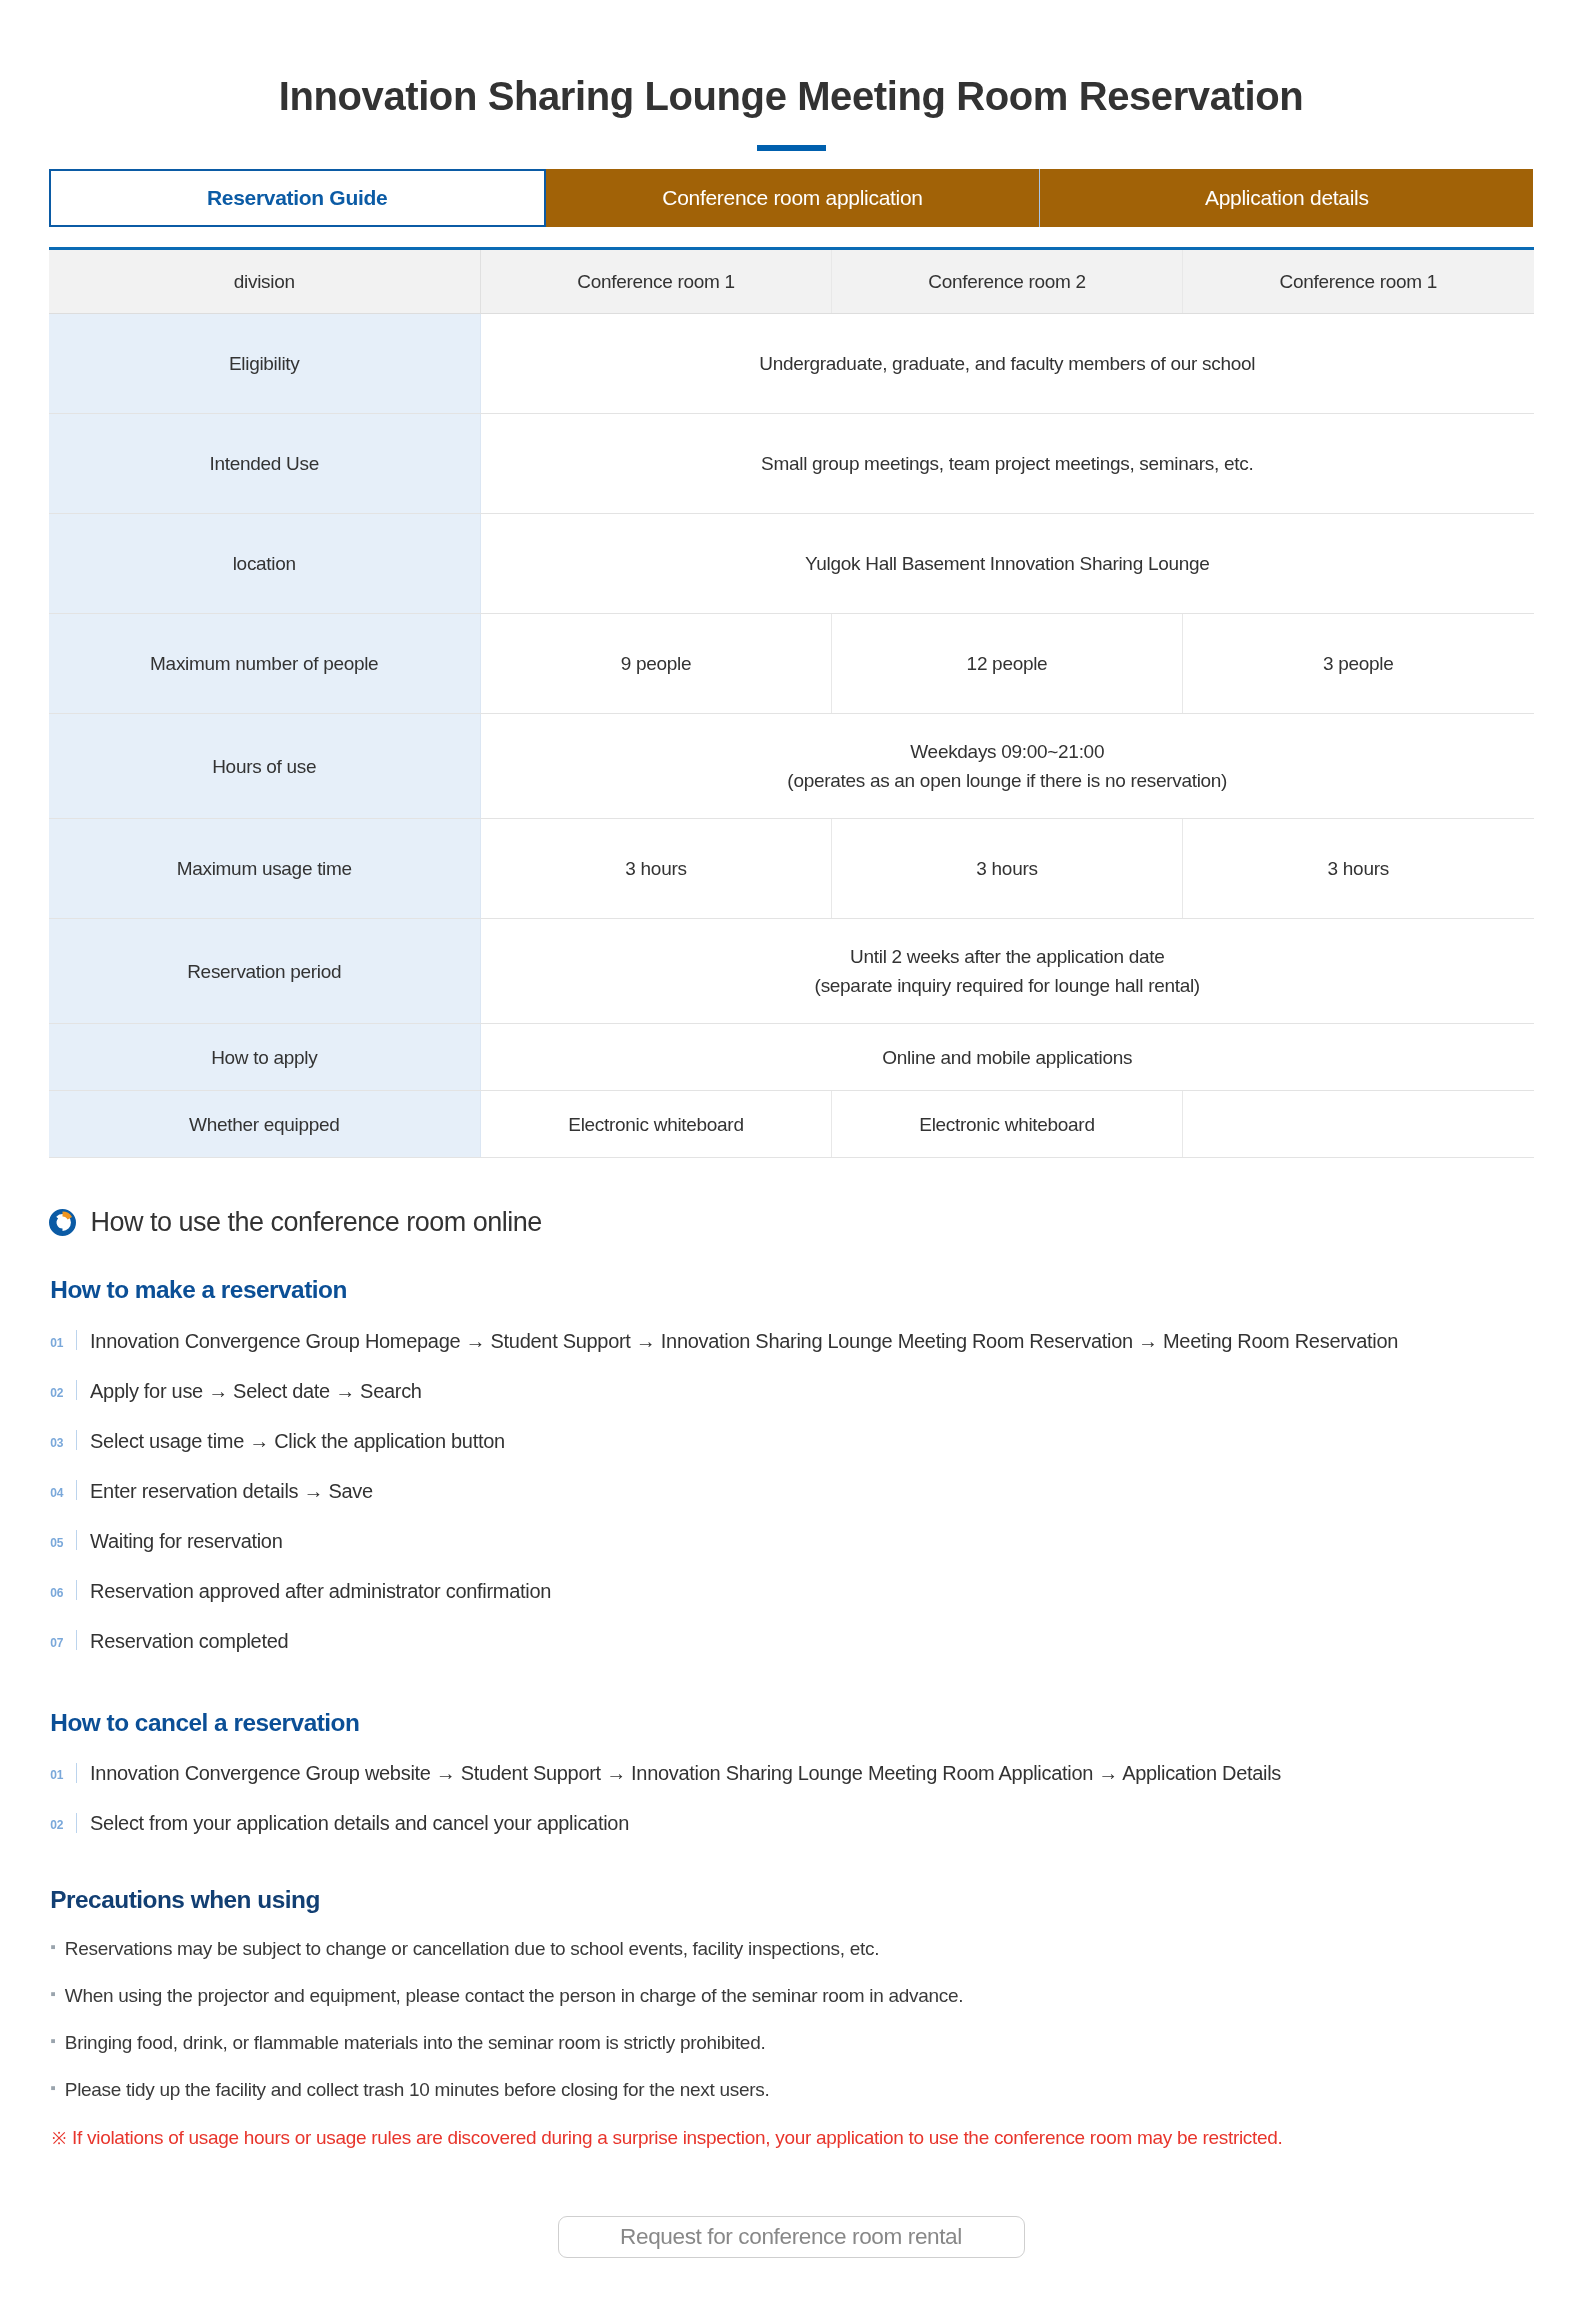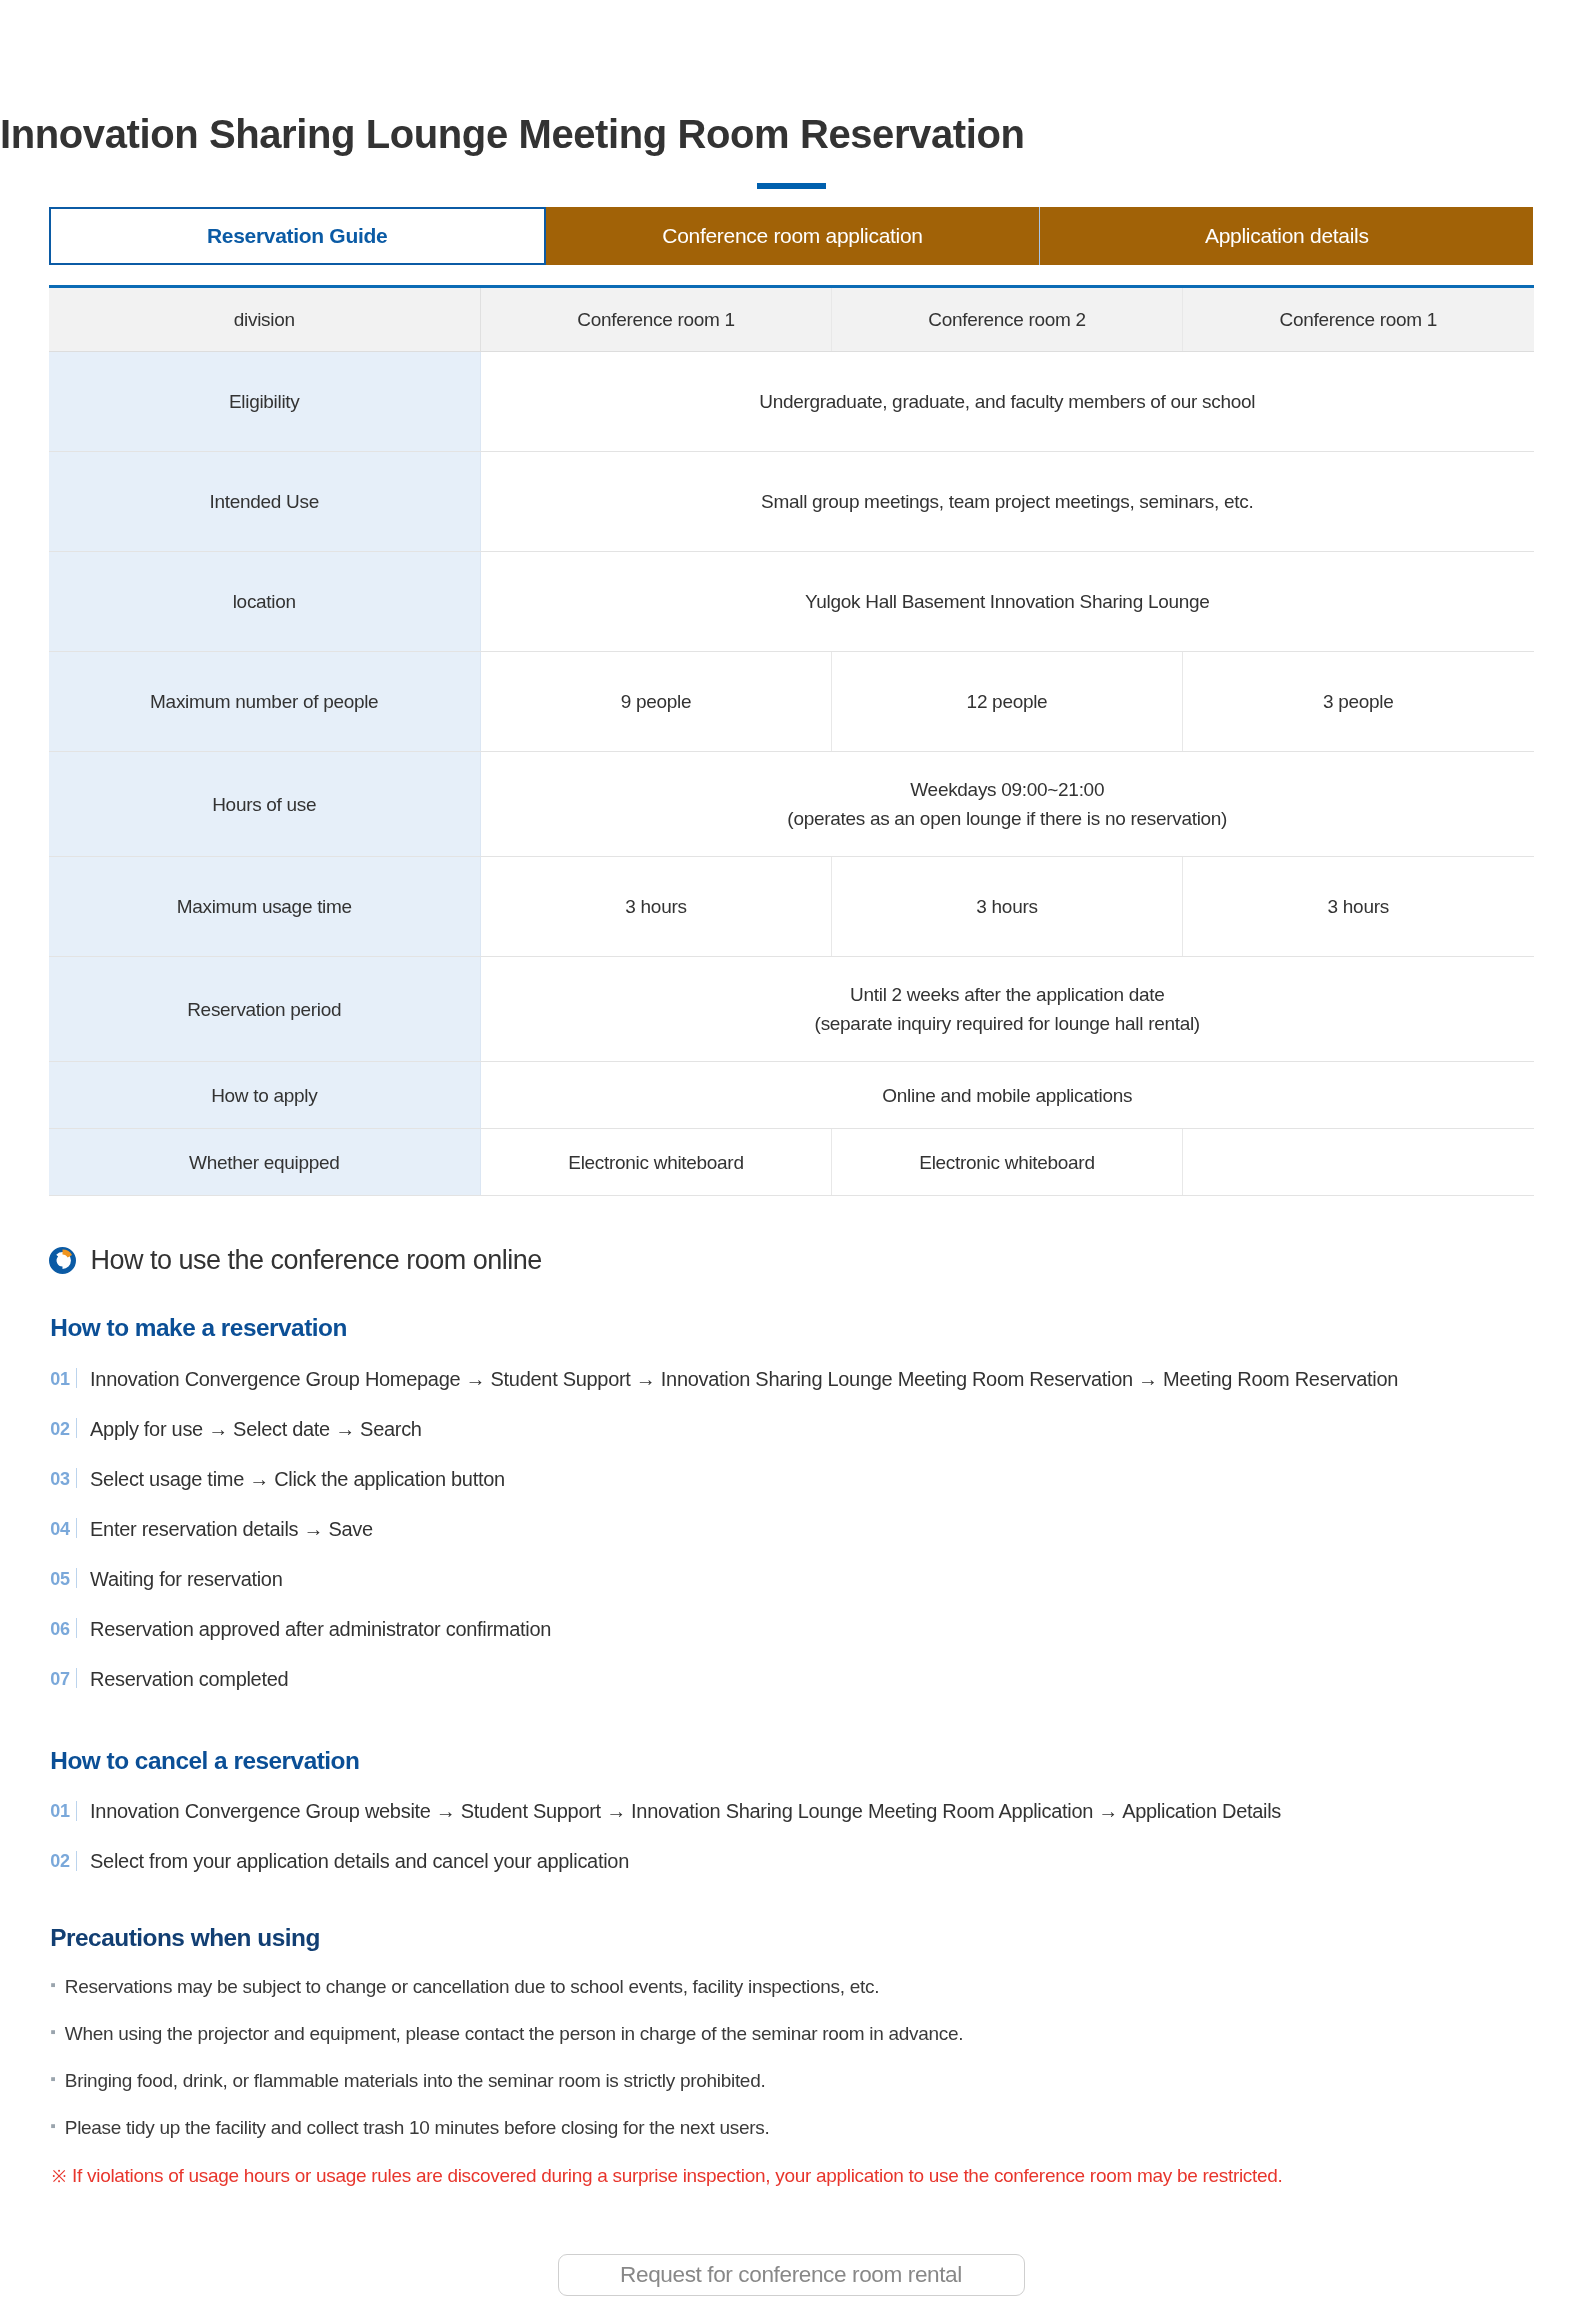--- a/index.html
+++ b/index.html
@@ -18,21 +18,22 @@
   .page {
     position: relative;
     width: 1582px;
     min-height: 2315px;
     padding: 0;
     margin: 0 auto;
   }
 
   
   .title-wrap {
-    padding-top: 110px;
+    padding-top: 72px;
+    text-align: center;
   }
   .page-title {
     font-size: 40px;
     font-weight: bold;
     color: #333333;
     letter-spacing: -0.4px;
     line-height: 1.2;
     margin: 0;
   }
   .title-accent {
@@ -146,21 +147,21 @@
     display: flex;
     align-items: baseline;
     margin-bottom: 25px;
     font-size: 20px;
     letter-spacing: -0.3px;
     color: #333333;
   }
   .step:last-child { margin-bottom: 0; }
   .step-num {
     color: #7aa8da;
-    font-size: 18px;
+    font-size: 12px;
     font-weight: bold;
     width: 23.5px;
     flex: 0 0 23.5px;
     text-align: left;
     position: relative;
     top: -0.9px;
   }
   .step-bar {
     width: 1.8px;
     height: 20px;

